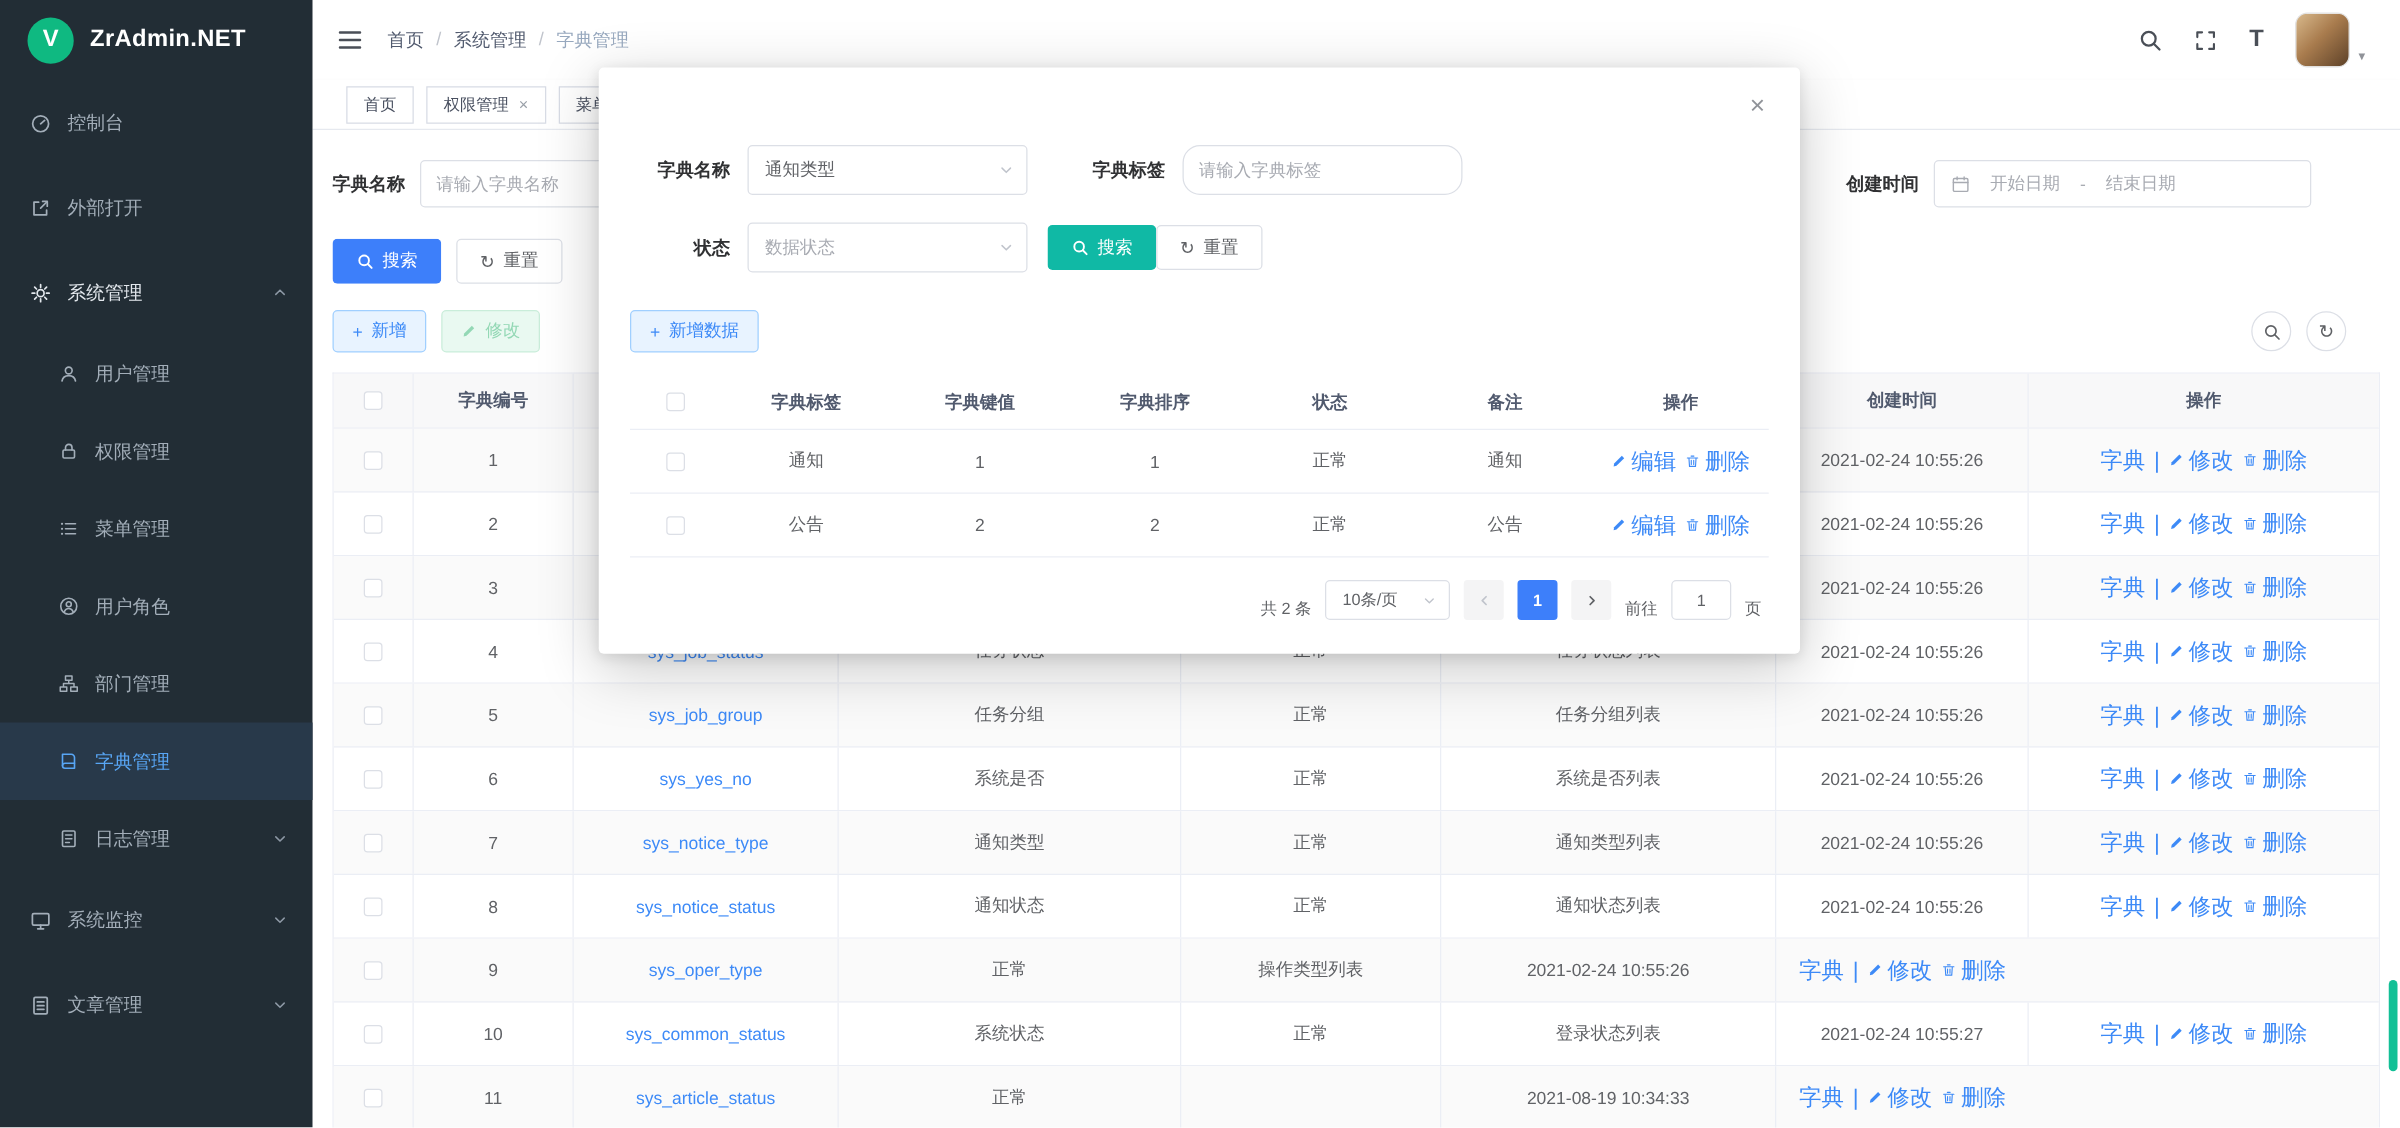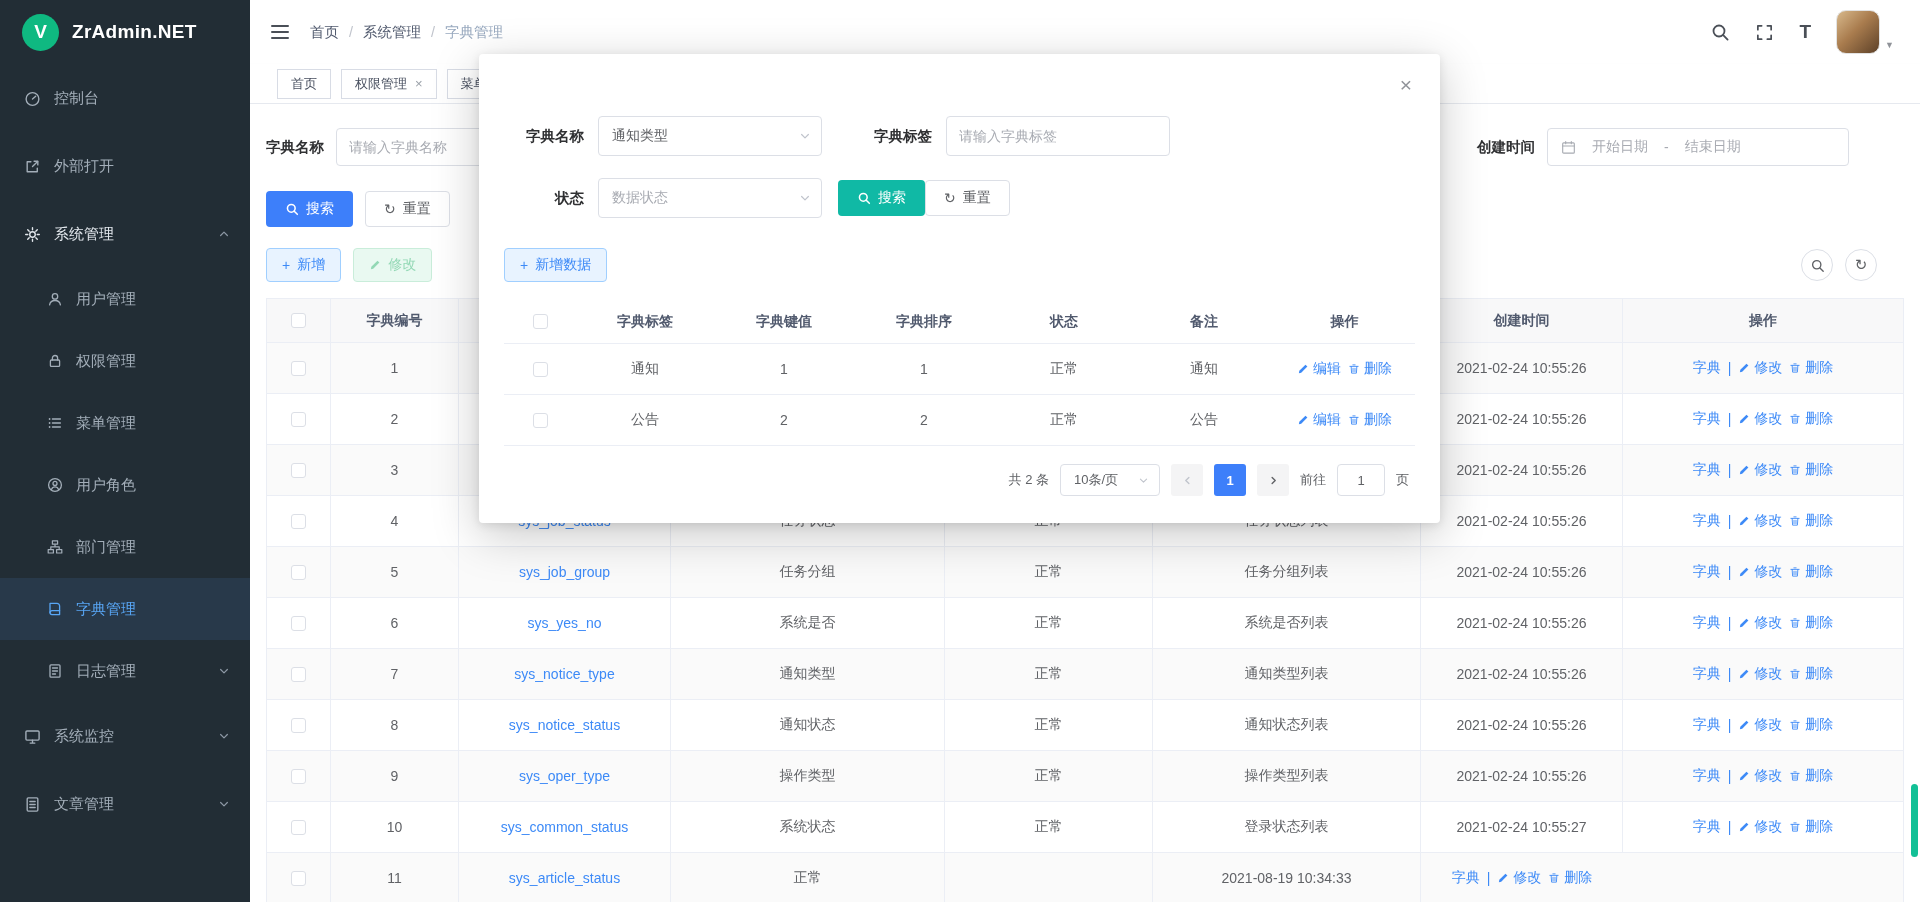--- a/index.html
+++ b/index.html
@@ -61,44 +61,44 @@
   .tcell { display:flex; align-items:center; justify-content:center; height:100%; text-align:center; white-space:nowrap; overflow:hidden; }
   .thead { height:44px; font-weight:bold; color:#515a6e; font-size:14px; }
   .bg-table { margin-top:16px; border:1px solid #ebeef5; border-bottom:none; font-size:14px; color:#606266; }
   .bg-grid { grid-template-columns:64px 128px 212px 274px 208px 268px 202px 1fr; }
   .bg-table .thead { background:#f8f8f9; }
   .bordered > .tcell { border-right:1px solid #ebeef5; }
   .bordered > .tcell:last-child { border-right:none; }
   .bg-table .tbody .trow:nth-child(odd) { background:#fafafa; }
   .checkbox { width:15px; height:15px; border:1px solid #dcdfe6; border-radius:3px; background:#fff; display:inline-block; cursor:pointer; }
   .link { color:#3d8af7; cursor:pointer; display:inline-flex; align-items:center; gap:4px; }
-  .actions { gap:7px; font-size:14px; }
+  .actions { gap:7px; font-size:18px; }
   .actions .sep { color:#3d8af7; }
 
   
   .modal { position:absolute; left:479px; top:54px; width:961px; height:469px; background:#fff; border-radius:4px; box-shadow:0 12px 48px rgba(0,0,0,.22), 0 2px 10px rgba(0,0,0,.10); z-index:20; padding:24px 25px; }
   .modal-close { position:absolute; top:20px; right:28px; font-size:21px; color:#909399; cursor:pointer; line-height:1; }
   .m-form-row { display:flex; align-items:center; }
   .m-row1 { margin-top:38px; }
   .m-row2 { margin-top:22px; }
   .m-label { width:80px; text-align:right; font-weight:bold; font-size:14.5px; color:#303133; margin-right:14px; white-space:nowrap; }
   .m-label2 { width:86px; margin-left:24px; }
   .select { width:224px; height:40px; border:1px solid #dcdfe6; border-radius:4px; background:#fff; display:flex; align-items:center; justify-content:space-between; padding:0 10px 0 13px; font-size:14px; cursor:pointer; }
   .select .val { color:#606266; }
   .select .ph { color:#a8abb2; }
   .select .chev { color:#c0c4cc; }
-  .m-input { width:224px; height:40px; }
+  .m-input { width:224px; height:40px;border-radius:14px; }
   .m-row2 .btn-teal { margin-left:16px; }
   .add-row { margin-top:30px; }
   .modal-table { margin-top:18px; font-size:14px; color:#606266; }
   .m-grid { grid-template-columns:72px 138px 140px 140px 140px 140px 1fr; }
   .modal-table .thead { background:#fff; border-bottom:1px solid #ebeef5; }
 
   
-  .pagination { margin-top:18px; display:flex; align-items:center; justify-content:flex-end; gap:11px; font-size:13px; color:#606266; padding-right:6px; }
+  .pagination { margin-top:18px; display:flex; align-items:flex-end; justify-content:flex-end; gap:11px; font-size:13px; color:#606266; padding-right:6px; }
   .pg-size { width:100px; height:32px; font-size:13px; }
   .pg-btn { width:32px; height:32px; border:none; border-radius:3px; background:#f4f4f5; display:flex; align-items:center; justify-content:center; cursor:pointer; font-size:13px; }
   .pg-btn.current { background:#3d7ffa; color:#fff; font-weight:bold; }
   .pg-prev { color:#c0c4cc; }
   .pg-next { color:#606266; }
   .pg-goto { width:48px; height:32px; border:1px solid #dcdfe6; border-radius:4px; text-align:center; font-size:13px; color:#606266; outline:none; }
 
   .scroll-thumb { position:absolute; right:2px; top:784px; width:7px; height:73px; border-radius:4px; background:#12c096; z-index:40; }
 </style>
 </head>
@@ -620,21 +620,20 @@
         </div>
 
         <div class="trow bg-grid bordered">
           <div class="tcell">
             <span class="checkbox"></span>
           </div>
           <div class="tcell">9</div>
           <div class="tcell">
             <span class="link">sys_oper_type</span>
           </div>
-          <div class="tcell">操作类型</div>
           <div class="tcell">正常</div>
           <div class="tcell">操作类型列表</div>
           <div class="tcell">2021-02-24 10:55:26</div>
           <div class="tcell actions">
             <span class="link">字典</span>
             <span class="sep">|</span>
             <span class="link">
               <svg width="12" height="12" viewBox="0 0 16 16">
                 <path d="M11.3 2.2l2.5 2.5L5.6 12.9l-3.1.6.6-3.1z" fill="currentColor"></path>
               </svg>

